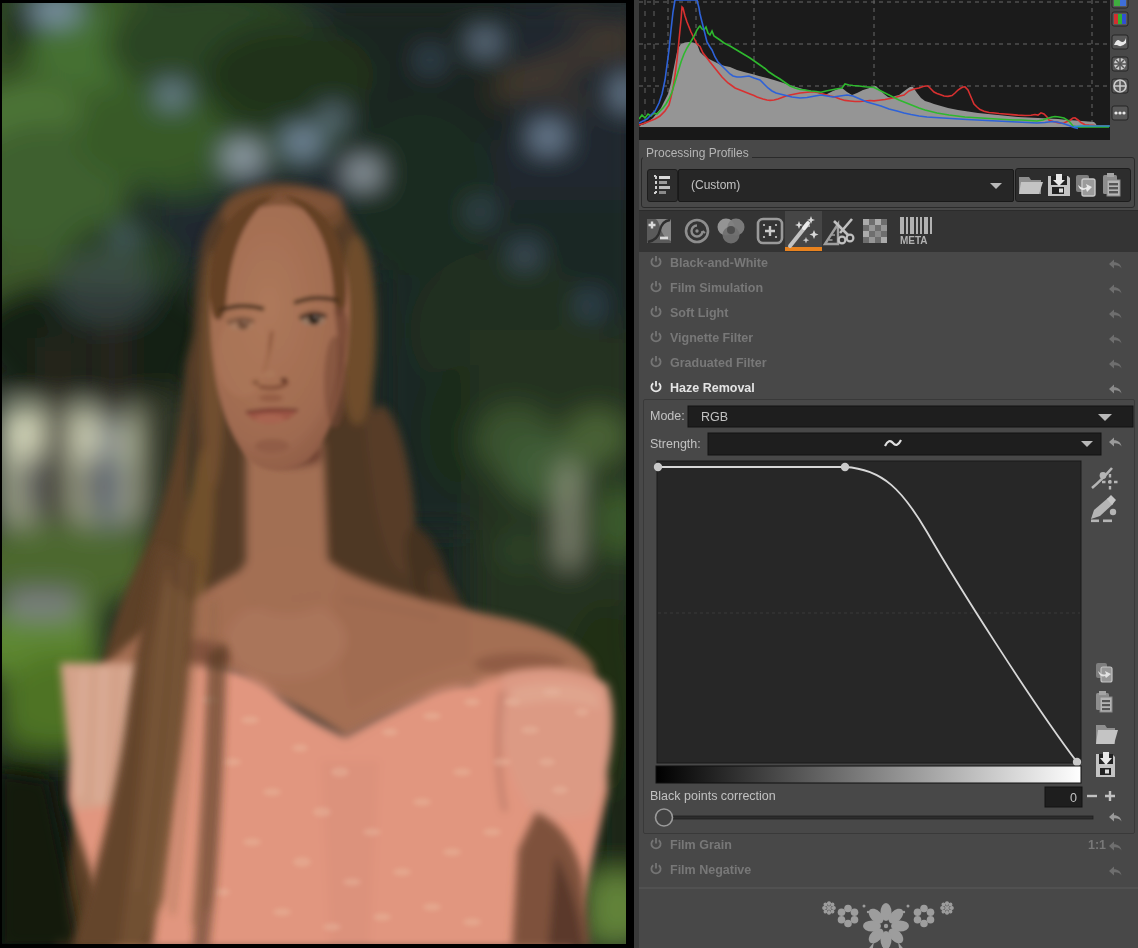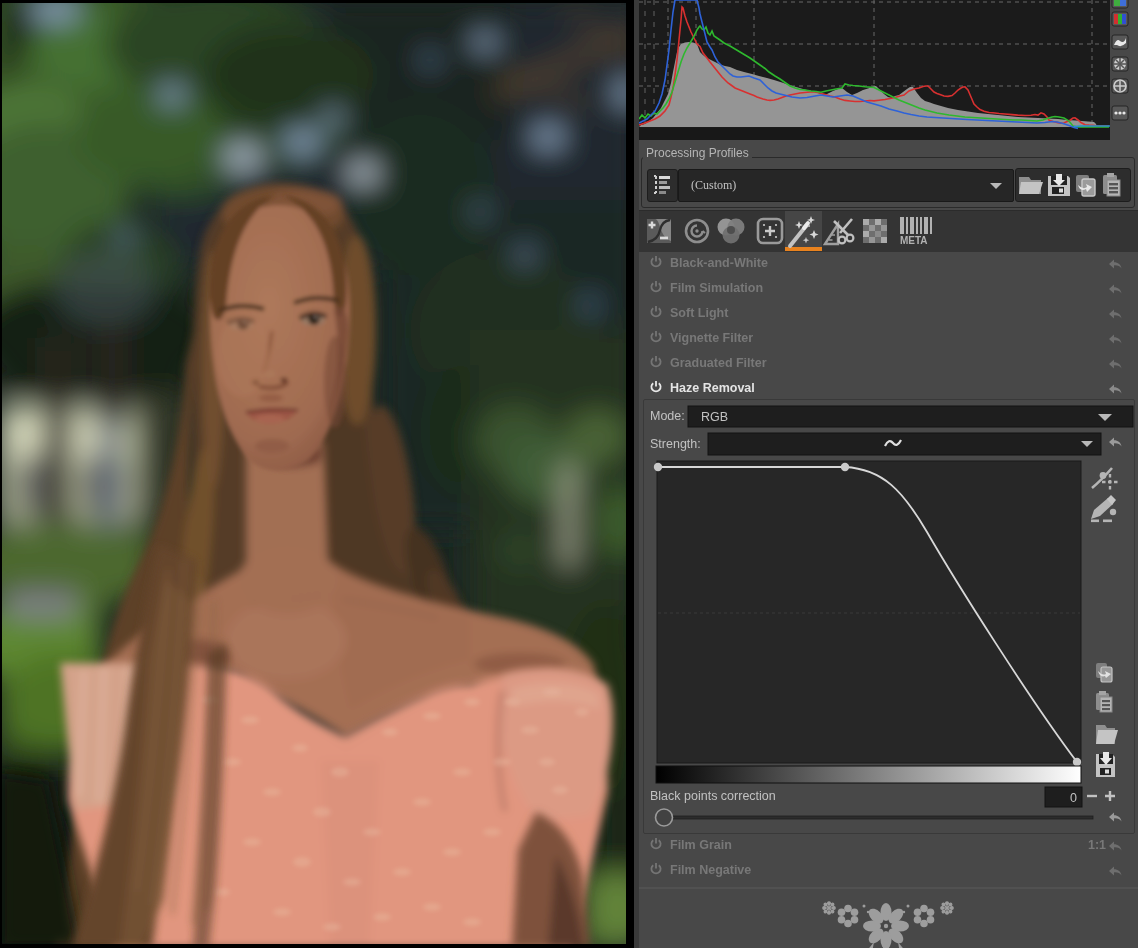--- a/index.html
+++ b/index.html
@@ -346,21 +346,21 @@
     <g stroke="#cfcfcf" stroke-width="2" fill="none">
       <path d="M8,6 L8,23" stroke-dasharray="3,2"></path>
       <path d="M8,6 L6,6 M8,23 L6,23"></path>
     </g>
     <rect x="11" y="6" width="11" height="3" fill="#dadada"></rect>
     <rect x="11" y="11" width="8" height="3" fill="#9a9a9a"></rect>
     <rect x="11" y="16" width="11" height="3" fill="#bdbdbd"></rect>
     <rect x="11" y="21" width="7" height="3" fill="#8a8a8a"></rect>
   </svg>
 </div>
-<div class="abs" style="left:41px;top:169px;width:334px;height:31px;background:#262626;border:1px solid #191919;border-radius:2px;font-family:Liberation Serif, serif;">
+<div class="abs" style="left:41px;top:169px;width:334px;height:31px;background:#262626;border:1px solid #191919;border-radius:2px;">
   <span class="lbl" style="position:absolute;left:12px;top:8px;">(Custom)</span>
   <svg style="position:absolute;right:10px;top:12px" width="14" height="8">
         <path d="M1,1 L13,1 L7,7 Z" fill="#b8b8b8"></path>
       </svg>
 </div>
 <div class="abs" style="left:378px;top:168px;width:114px;height:32px;background:#2d2d2d;border:1px solid #1d1d1d;border-radius:3px;"></div>
 <svg class="abs" style="left:378px;top:168px" width="114" height="32" viewBox="0 0 114 32">
 
   <g fill="#b9b9b9">
     <path d="M4,9 L14,9 L16,12 L26,12 L26,26 L4,26 Z" fill="#8f8f8f"></path>

